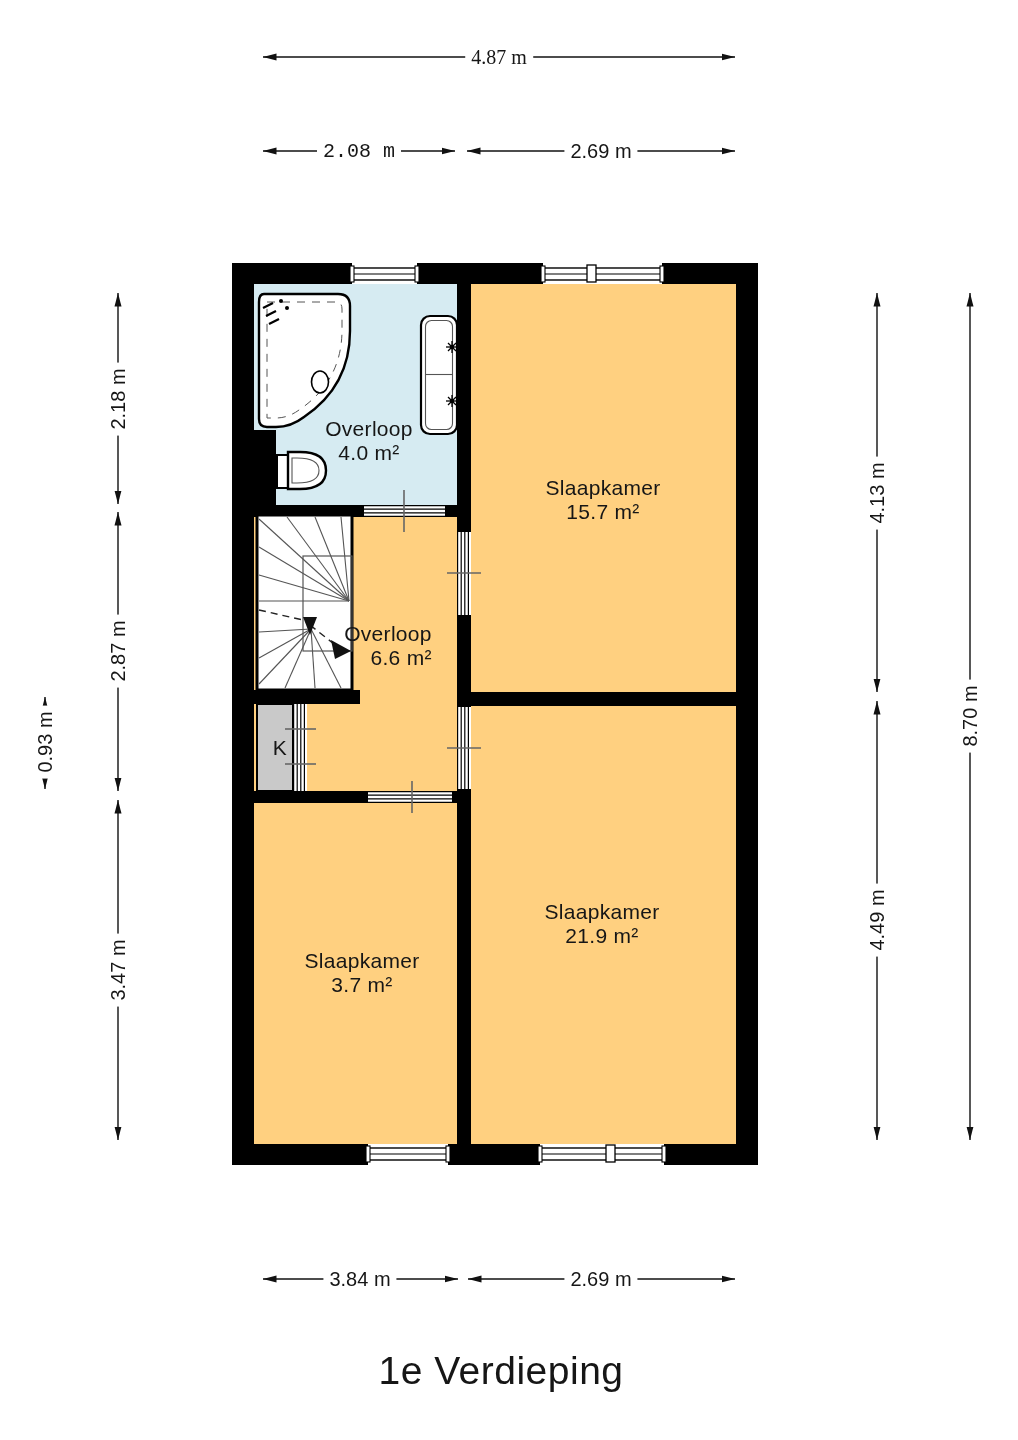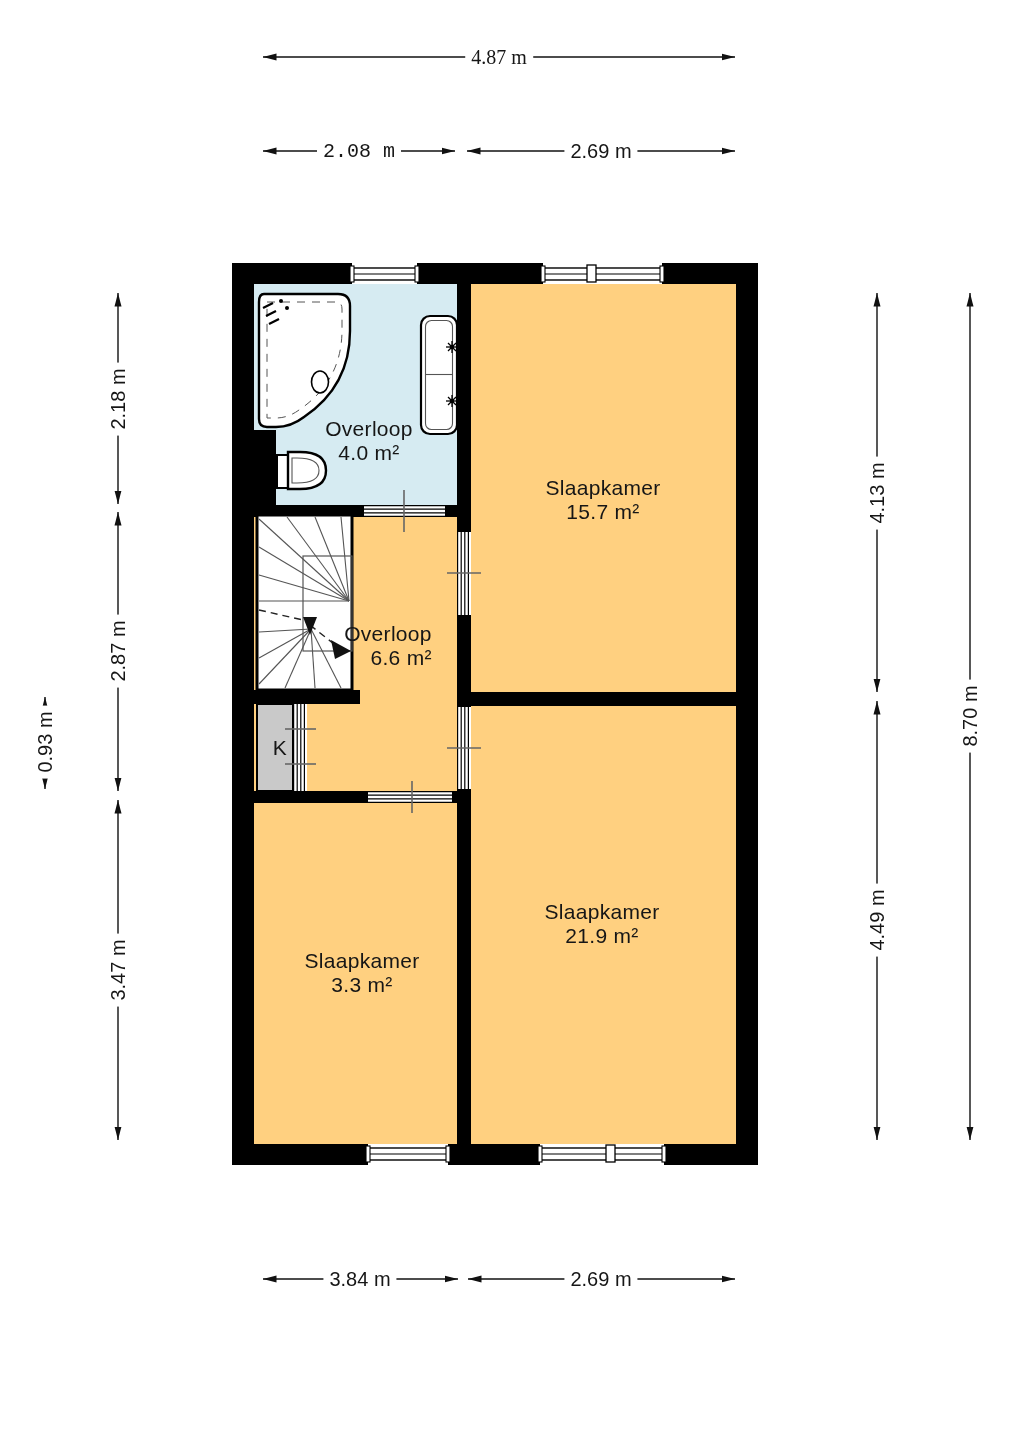--- a/index.html
+++ b/index.html
@@ -239,17 +239,18 @@
   </div>
   <div class="lbl room-lbl" style="left:280px;top:748px;">
     <div>K</div>
   </div>
   <div class="lbl room-lbl" style="left:602px;top:924px;">
     <div>Slaapkamer</div>
     <div>21.9 m²</div>
   </div>
   <div class="lbl room-lbl" style="left:362px;top:973px;">
     <div>Slaapkamer</div>
-    <div>3.3 m²</div>
-  </div>
-
+    <div>3.7 m²</div>
+  </div>
+
+  <div class="lbl plan-title" style="left:501px;top:1371px;">1e Verdieping</div>
 
 </div>
 
 </body></html>

